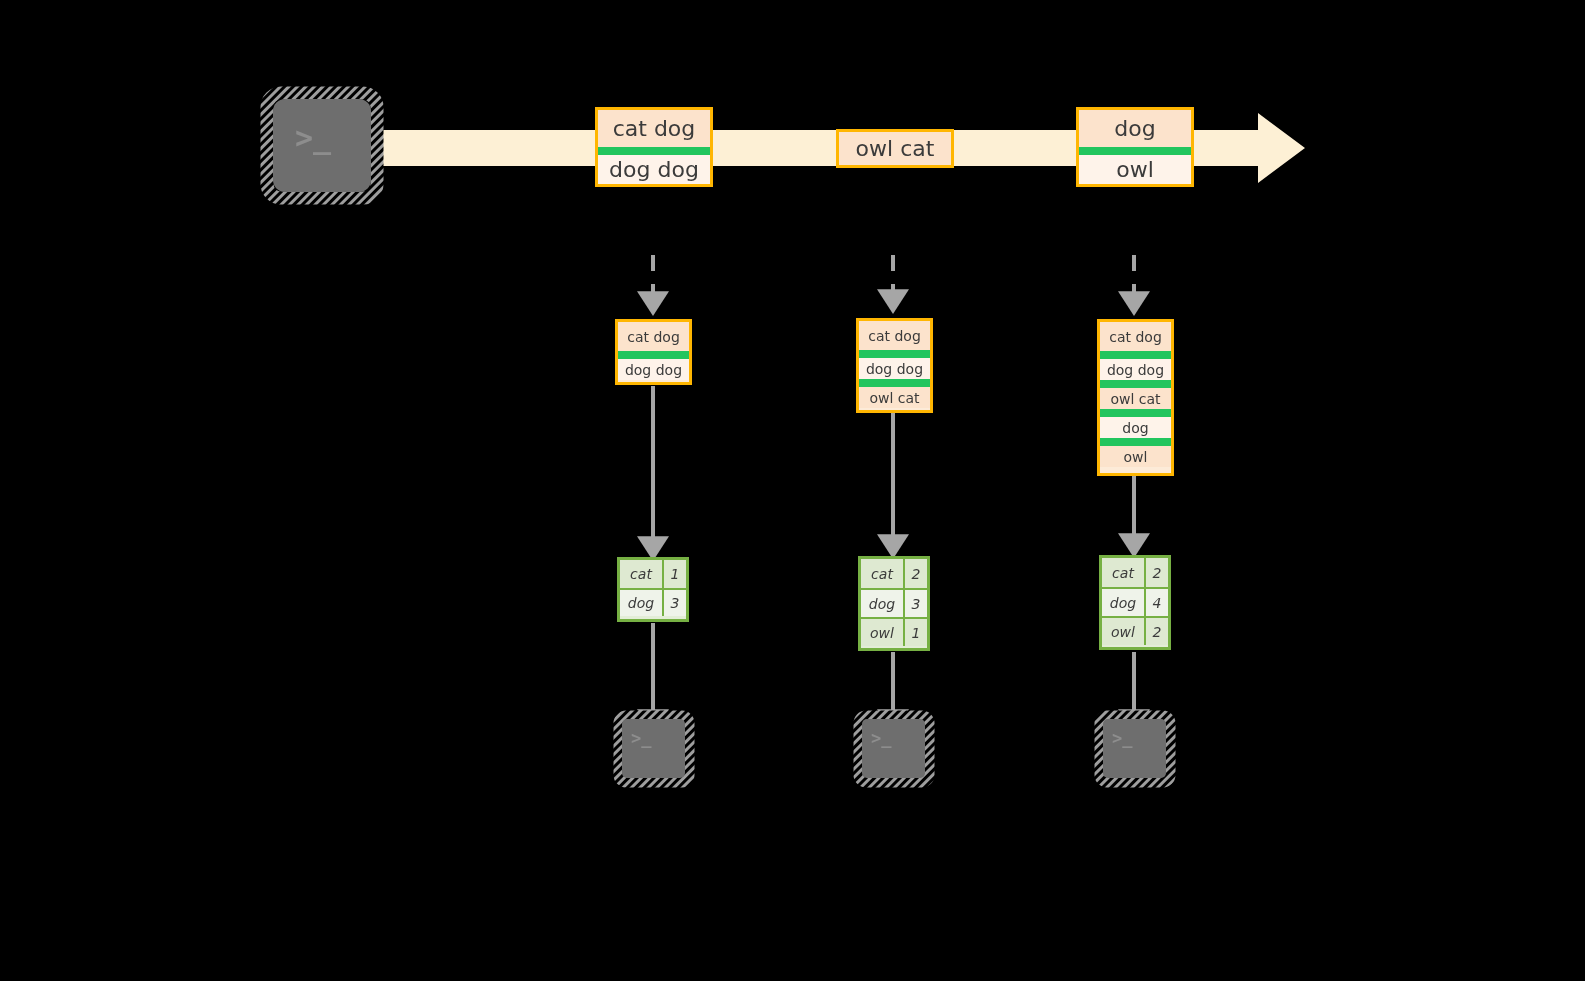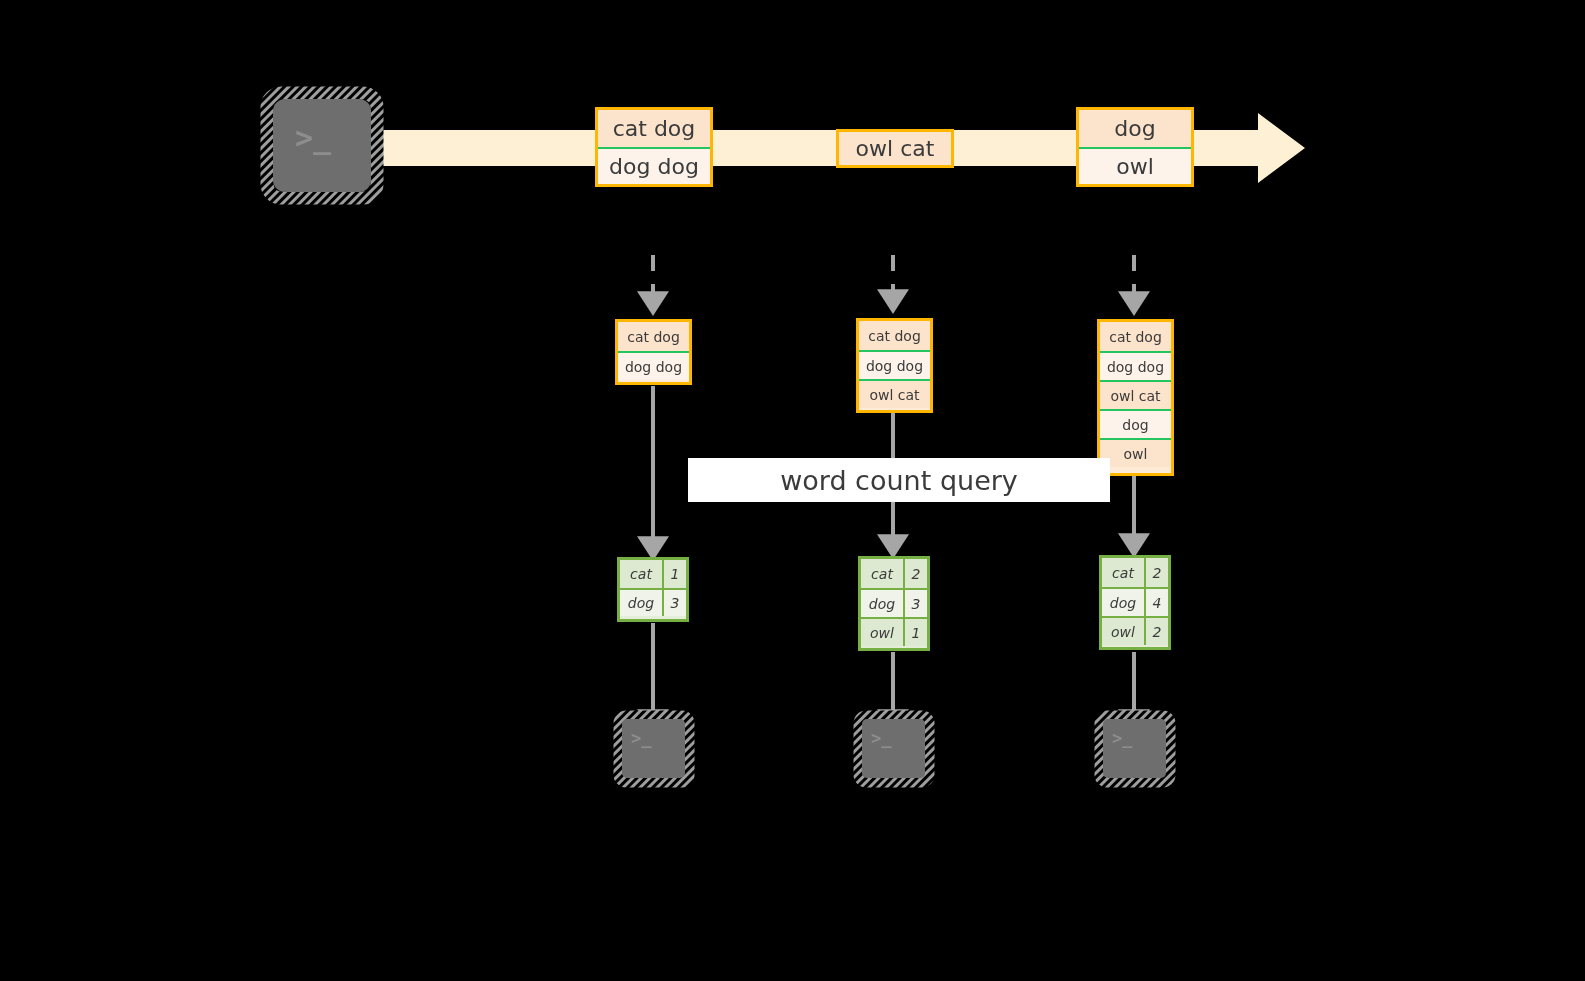--- a/index.html
+++ b/index.html
@@ -54,21 +54,21 @@
   .obox .row {
     box-sizing: border-box;
     display: flex;
     align-items: center;
     justify-content: center;
     color: #3b3b3b;
     white-space: nowrap;
   }
   .obox .row.peach { background: #FCE3CC; }
   .obox .row.cream { background: #FEF3EA; }
-  .obox .row + .row { border-top: 2px solid #22c55e; }
+  .obox .row + .row { border-top: 8px solid #22c55e; }
 
   
   .gbox {
     position: absolute;
     box-sizing: border-box;
     border: 3px solid #76B043;
     background: #E3EDD7;
     font-style: italic;
   }
   .gbox .grow {
@@ -176,23 +176,20 @@
   </div>
 
   <div class="obox" style="left:1097px; top:319px; width:77px; height:157px;">
     <div class="row peach" style="height:29px; font-size:14px;">cat dog</div>
     <div class="row cream" style="height:29px; font-size:14px;">dog dog</div>
     <div class="row peach" style="height:29px; font-size:14px;">owl cat</div>
     <div class="row cream" style="height:29px; font-size:14px;">dog</div>
     <div class="row peach" style="height:29px; font-size:14px;">owl</div>
   </div>
 
-  <div class="query-band" style="left:688px; top:458px; width:422px; height:44px; font-size:27px;">
-    <span>word count query</span>
-  </div>
 
   <div class="gbox" style="left:617px; top:557px; width:72px; height:65px;">
     <div class="grow shade" style="height:28px;">
       <div class="gcell key" style="width:44px; font-size:14px;">cat</div>
       <div class="gcell val" style="flex:1; font-size:14px;">1</div>
     </div>
     <div class="grow light" style="height:28px;">
       <div class="gcell key" style="width:44px; font-size:14px;">dog</div>
       <div class="gcell val" style="flex:1; font-size:14px;">3</div>
     </div>

